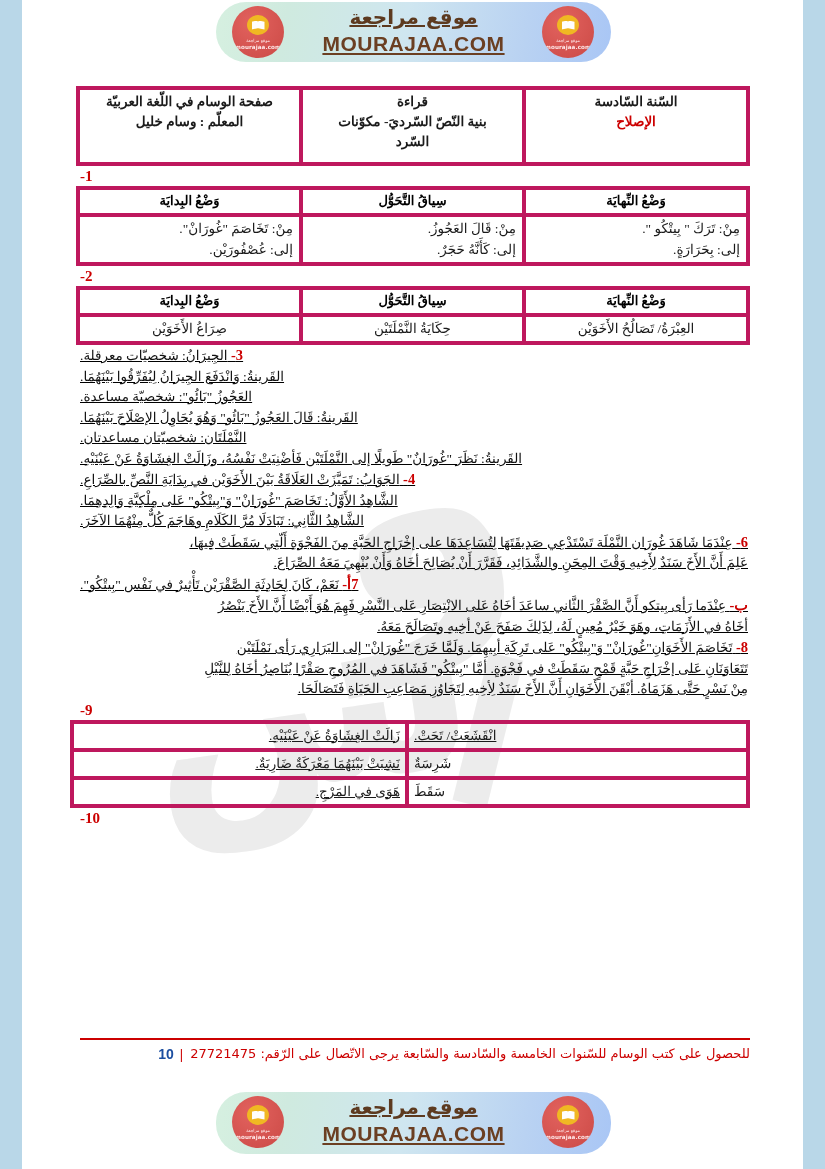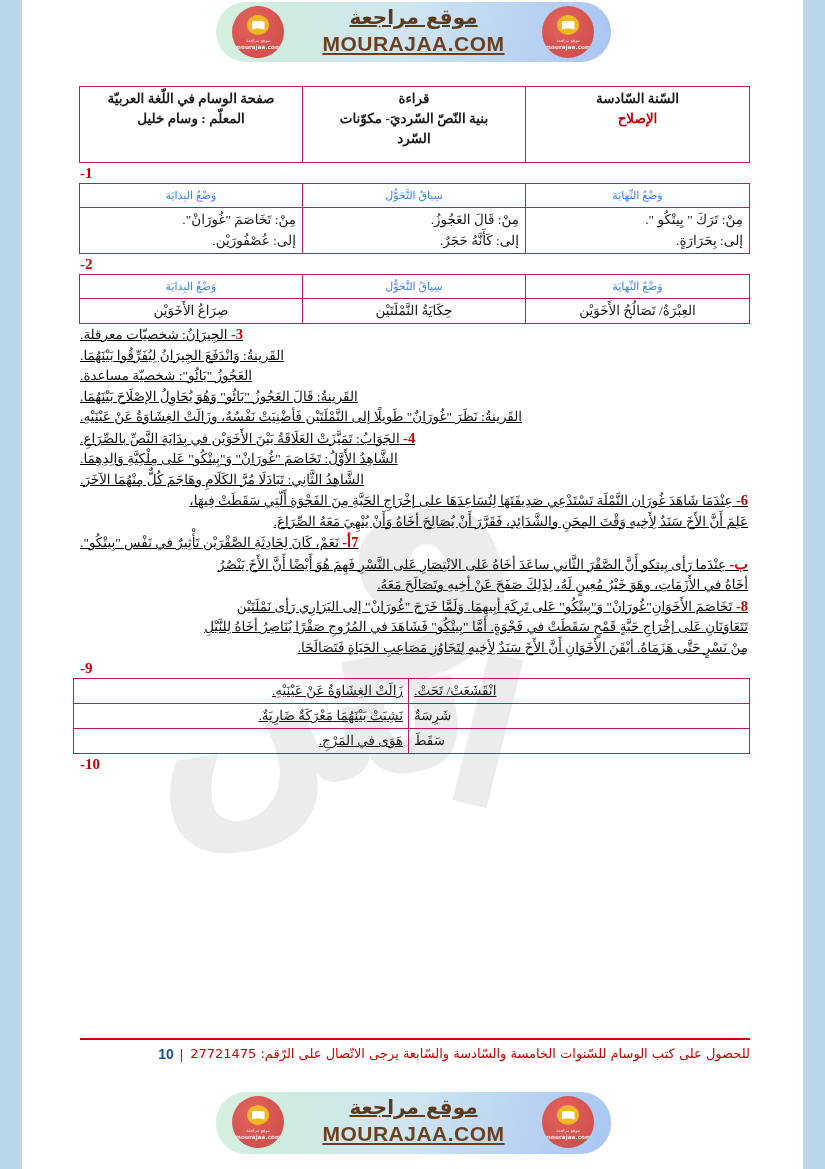--- a/index.html
+++ b/index.html
@@ -140,21 +140,21 @@
     direction: rtl;
   }
 
   table.doc {
     width: 670px;
     border-collapse: collapse;
     table-layout: fixed;
     margin: 0;
   }
   table.doc td {
-    border: 1px solid #be185d;
+    border: 4px solid #be185d;
     vertical-align: top;
     padding: 2px 5px;
     font-size: 13.5px;
     line-height: 20px;
     color: #1a1a1a;
   }
 
   
   .hdr-table td {
     text-align: center;
@@ -163,24 +163,24 @@
     font-size: 13px;
     line-height: 21px;
     height: 76px;
     vertical-align: top;
     padding-top: 6px;
   }
   .hdr-table .reform { color: #cc0000; }
 
   
   .st-table .th {
-    color: #3b82f6;
-    font-weight: normal;
+    color: #000000;
+    font-weight: bold;
     text-align: center;
-    font-size: 11px;
+    font-size: 13px;
     height: 22px;
     padding-top: 1px;
   }
   .st-table .cell {
     text-align: right;
     font-size: 13.5px;
     line-height: 21px;
     padding: 1px 6px 2px 6px;
   }
   .st-table .cell-c { text-align: center; }
@@ -364,20 +364,21 @@
       <div class="answers">
 
         <div class="ans-block">
           <div class="ans-line" style="text-align:left;direction:rtl;">
             <span class="num">3-</span>
             <span>الجِيرَانُ: شخصيّات معرقلة.</span>
           </div>
           <div class="ans-line" style="text-align:left;">القَرينةُ: وَانْدَفَعَ الجِيرَانُ لِيُفَرِّقُوا بَيْنَهُمَا.</div>
           <div class="ans-line" style="text-align:left;">العَجُوزُ "بَائُو": شخصيّة مساعدة.</div>
           <div class="ans-line" style="text-align:left;">القَرينةُ: قَالَ العَجُوزُ "بَائُو" وَهُوَ يُحَاوِلُ الإصْلَاحَ بَيْنَهُمَا.</div>
+          <div class="ans-line" style="text-align:left;">النَّمْلَتَان: شخصيّتان مساعدتان.</div>
           <div class="ans-line" style="text-align:left;">القَرينةُ: نَظَرَ "غُورَانٌ" طَويلًا إلى النَّمْلَتَيْن فَأضْنِيَتْ نَفْسُهُ، وزَالَتْ الغِشَاوَةُ عَنْ عَيْنَيْهِ.</div>
         </div>
 
         <div class="ans-block">
           <div class="ans-line" style="text-align:left;">
             <span class="num">4-</span>
             <span>الجَوَابُ: تَمَيَّزَتْ العَلَاقَةُ بَيْنَ الأَخَوَيْن في بِدَايَةِ النَّصِّ بالصِّرَاعِ.</span>
           </div>
           <div class="ans-line" style="text-align:left;">الشَّاهِدُ الأَوَّلُ: تَخَاصَمَ "غُورَانْ" وَ"بِيتْكُو" عَلى مِلْكِيَّةِ وَالِدِهِمَا.</div>
           <div class="ans-line" style="text-align:left;">الشَّاهِدُ الثَّانِي: تَبَادَلَا مُرَّ الكَلَامِ وهَاجَمَ كُلٌّ مِنْهُمَا الآخَرَ.</div>

